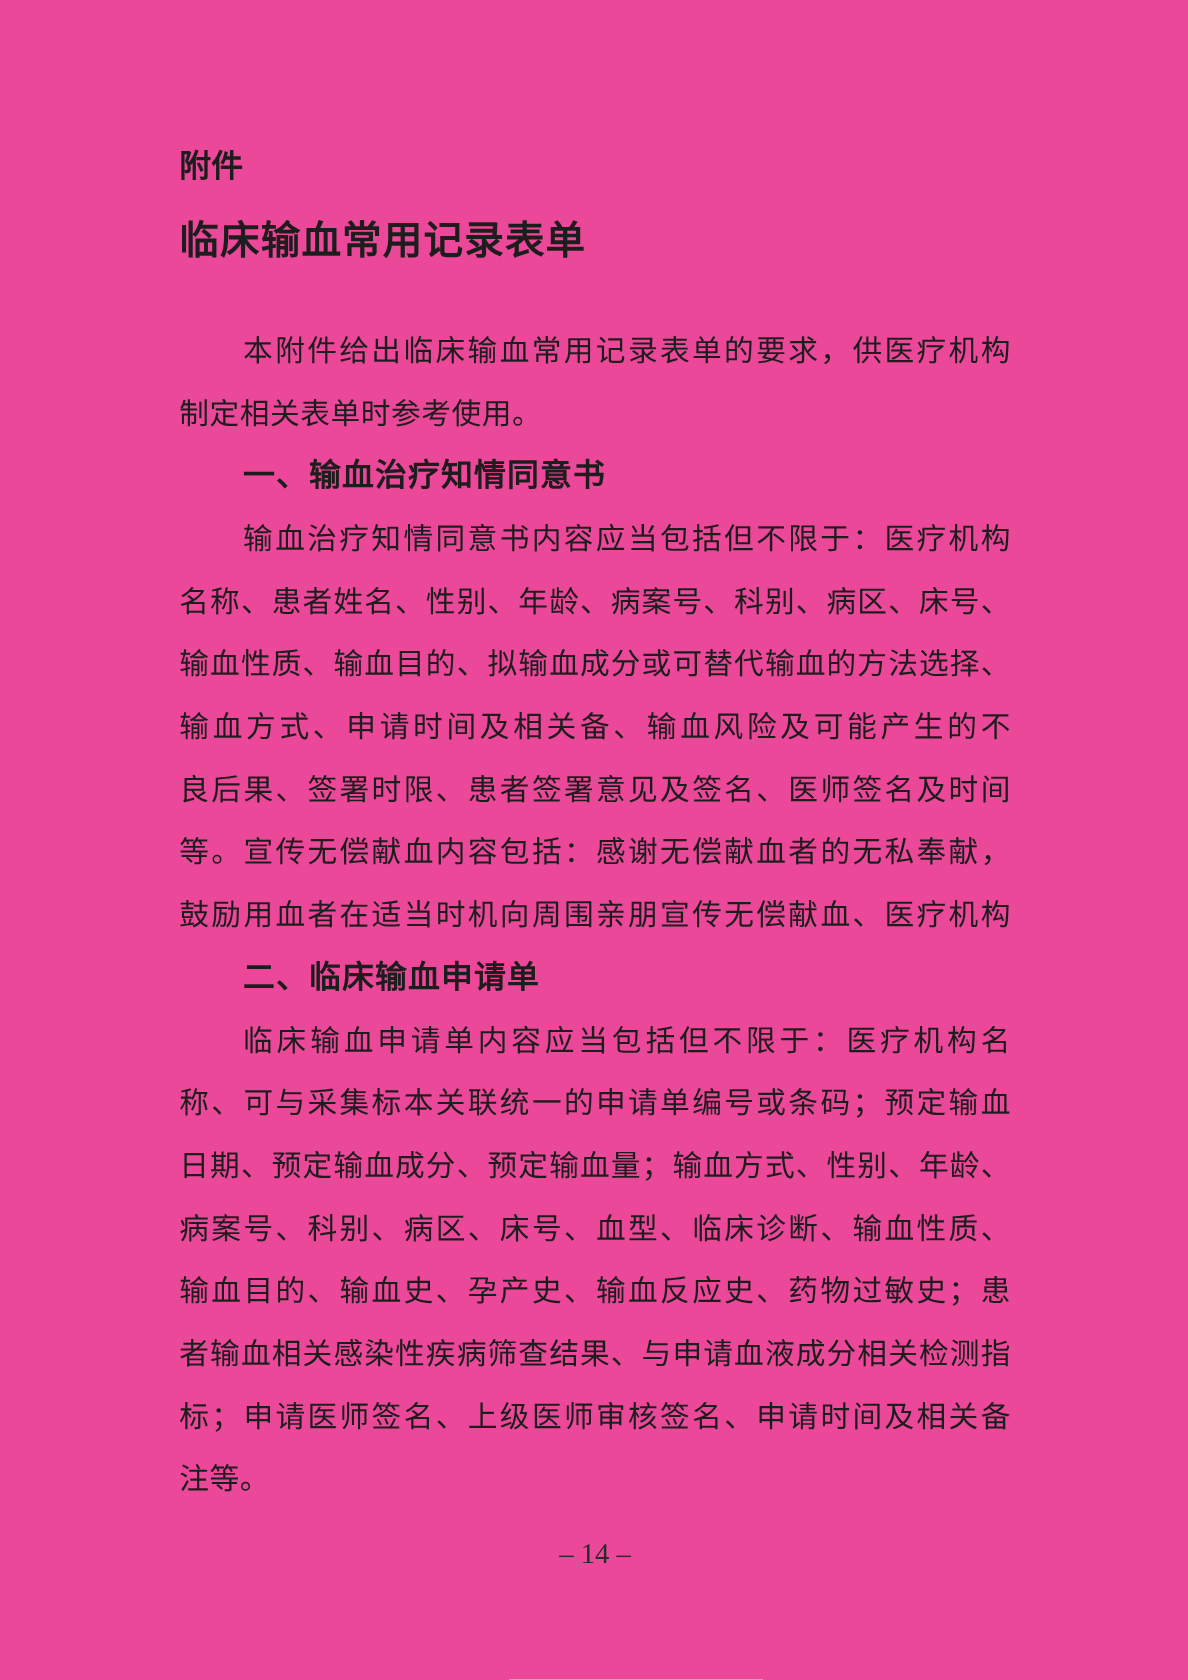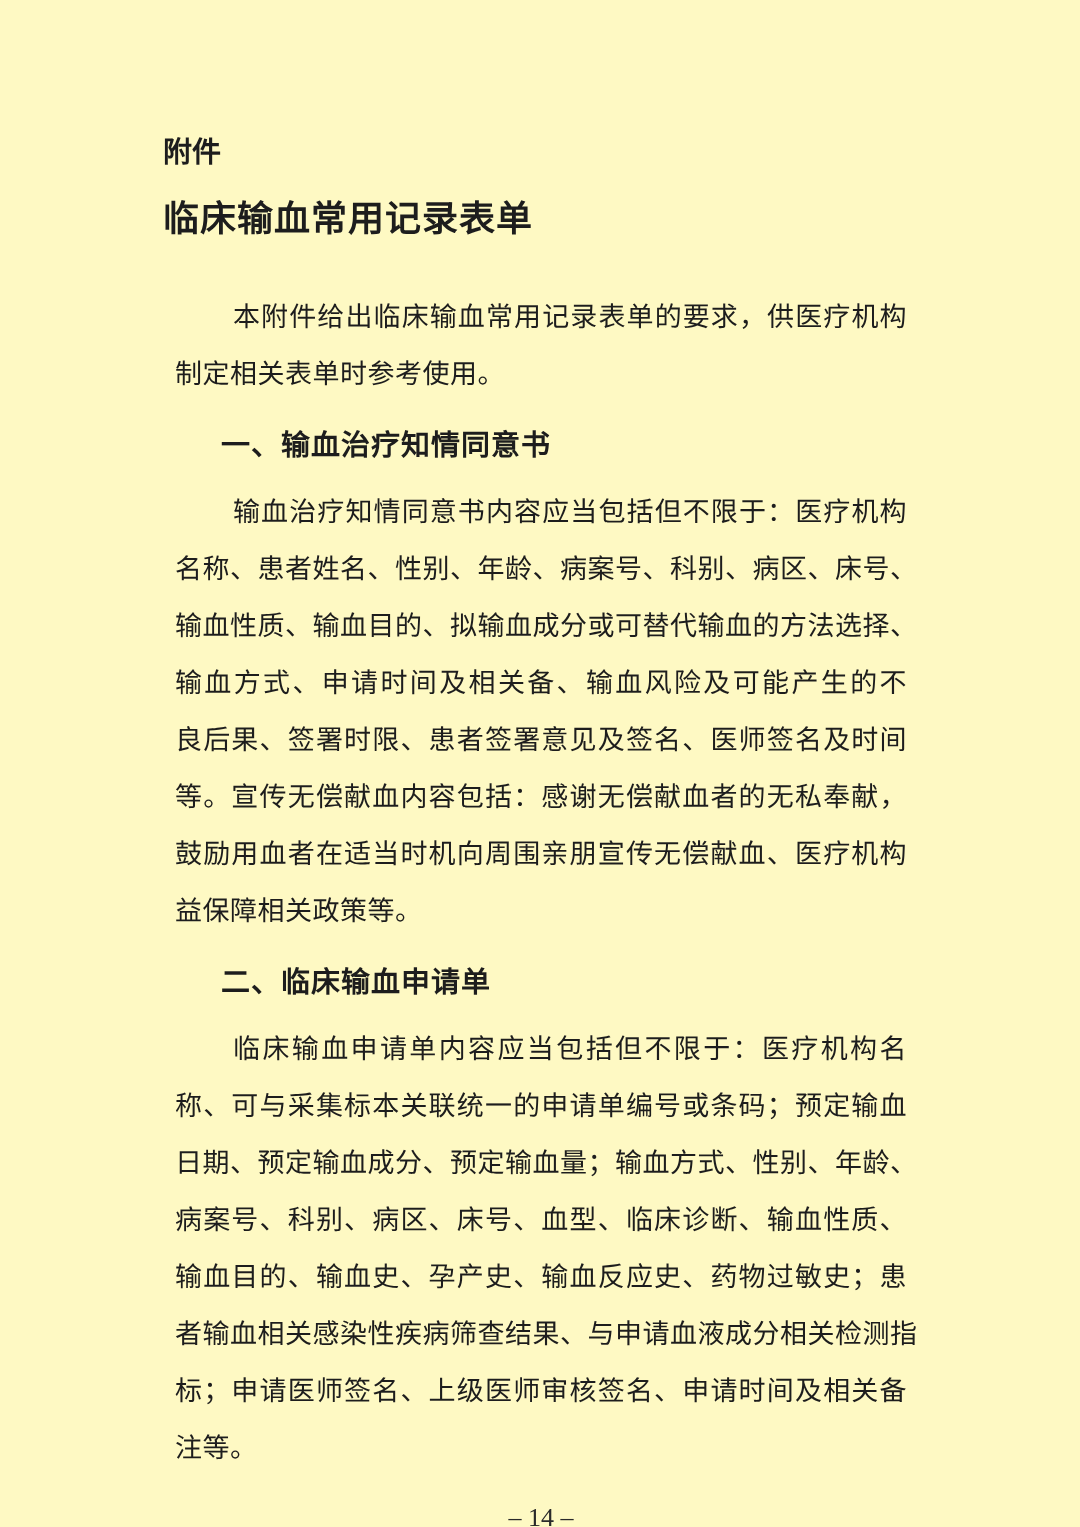--- a/index.html
+++ b/index.html
@@ -5,21 +5,21 @@
   html, body {
     margin: 0;
     padding: 0;
     background: #ffffff;
   }
   .page {
     position: relative;
     width: 1080px;
     height: 1527px;
     box-sizing: border-box;
-    background: #fef9c3;
+    background: #ec4899;
     color: #1d1d1d;
     padding: 132px 161px 0 163px;
     font-family: "Liberation Serif", serif;
     overflow: hidden;
   }
   .attachment {
     font-family: "Liberation Sans", sans-serif;
     font-weight: bold;
     font-size: 29px;
     line-height: 40px;
@@ -32,22 +32,21 @@
     font-size: 36px;
     line-height: 62px;
     text-align: left;
     letter-spacing: 1px;
   }
   .body-text {
     margin-top: 41px;
     font-size: 27px;
   }
   .paragraph {
-    margin: 12px;
-    font-family: Liberation Mono, monospace;
+    margin: 0;
   }
   .line {
     line-height: 57px;
     text-align: justify;
     text-align-last: justify;
     text-justify: inter-character;
     white-space: nowrap;
     letter-spacing: 0.5px;
   }
   .line.first {
@@ -93,21 +92,20 @@
     <div class="section-heading">一、输血治疗知情同意书</div>
 
     <div class="paragraph">
         <div class="line first">输血治疗知情同意书内容应当包括但不限于：医疗机构</div>
         <div class="line">名称、患者姓名、性别、年龄、病案号、科别、病区、床号、</div>
         <div class="line">输血性质、输血目的、拟输血成分或可替代输血的方法选择、</div>
         <div class="line">输血方式、申请时间及相关备、输血风险及可能产生的不</div>
         <div class="line">良后果、签署时限、患者签署意见及签名、医师签名及时间</div>
         <div class="line">等。宣传无偿献血内容包括：感谢无偿献血者的无私奉献，</div>
         <div class="line">鼓励用血者在适当时机向周围亲朋宣传无偿献血、医疗机构</div>
-        <div class="line last">益保障相关政策等。</div>
       </div>
 
     <div class="section-heading">二、临床输血申请单</div>
 
     <div class="paragraph">
         <div class="line first">临床输血申请单内容应当包括但不限于：医疗机构名</div>
         <div class="line">称、可与采集标本关联统一的申请单编号或条码；预定输血</div>
         <div class="line">日期、预定输血成分、预定输血量；输血方式、性别、年龄、</div>
         <div class="line">病案号、科别、病区、床号、血型、临床诊断、输血性质、</div>
         <div class="line">输血目的、输血史、孕产史、输血反应史、药物过敏史；患</div>

